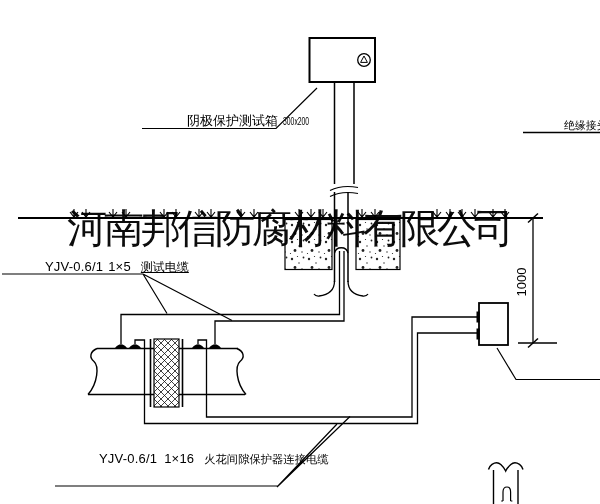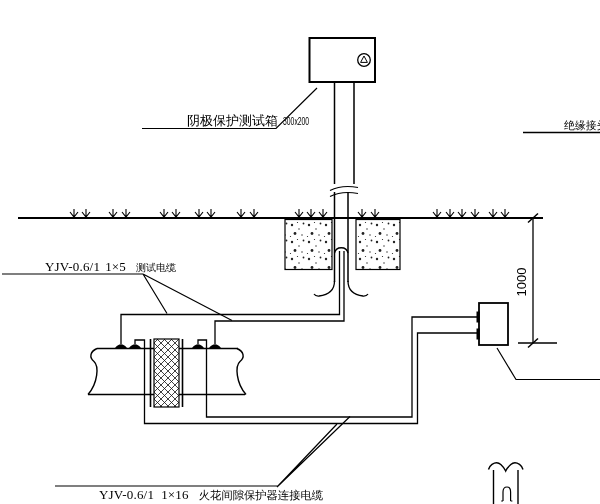--- a/index.html
+++ b/index.html
@@ -1,22 +1,22 @@
 <!DOCTYPE html>
 <html><head>
 <meta charset="utf-8">
 <style>
   html,body{margin:0;padding:0;background:#fff;}
   #stage{position:relative;width:600px;height:504px;background:#fff;overflow:hidden;font-family:"Liberation Sans",sans-serif;}
   .lbl{position:absolute;color:#000;white-space:nowrap;line-height:1;padding-left:40px;}
   .zh{font-weight:normal;font-family:"DejaVu Sans",sans-serif;}
-  .spec{font-size:13px;letter-spacing:0.2px;font-family:Liberation Serif, serif;}
+  .spec{font-size:13px;letter-spacing:0.2px;font-family:Liberation Sans, sans-serif;}
   .size{font-size:11px;letter-spacing:0;display:inline-block;transform:scaleX(0.62);transform-origin:0 100%;font-family:"Liberation Sans",sans-serif;}
   .zh-top{font-size:13px;}
-  .zh-test{font-size:10px;}
+  .zh-test{font-size:12px;text-decoration:underline;}
   .zh-spark{font-size:11.4px;}
   .zh-bottom{font-size:11.3px;}
   .zh-insul{font-size:10.9px;}
   .g7{display:inline-block;width:7px;}
   .g10{display:inline-block;width:10px;}
   .g5{display:inline-block;width:5px;}
   .watermark{position:absolute;left:67px;top:201px;font-size:40px;letter-spacing:-3px;color:#000;opacity:0.95;font-family:"DejaVu Serif",serif;font-weight:400;}
 </style>
 </head>
 <body>
@@ -147,17 +147,18 @@
 
 <div class="lbl" style="left:524px;top:116px;">
   <span class="zh zh-insul">绝缘接头外侧电缆</span>
 </div>
 
 <div class="lbl" style="left:5px;top:258px;">
   <span class="spec">YJV-0.6/1</span><span class="g5"></span><span class="spec">1×5</span><span class="g10"></span><span class="zh zh-test">测试电缆</span>
 </div>
 
 
-<div class="lbl" style="left:59px;top:450px;margin-top:36px;">
+<div class="lbl" style="left:59px;top:450px;">
   <span class="spec">YJV-0.6/1</span><span class="g7"></span><span class="spec">1×16</span><span class="g10"></span><span class="zh zh-bottom">火花间隙保护器连接电缆</span>
 </div>
 
+<div class="watermark">河南邦信防腐材料有限公司</div>
 </div>
 
 </body></html>

